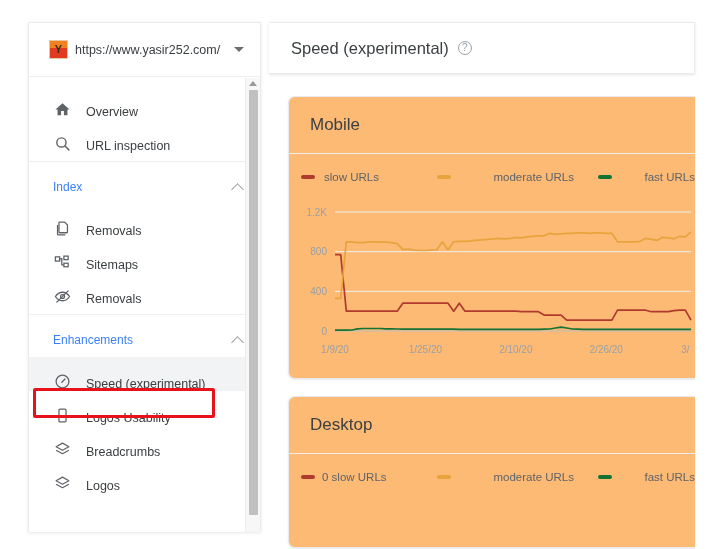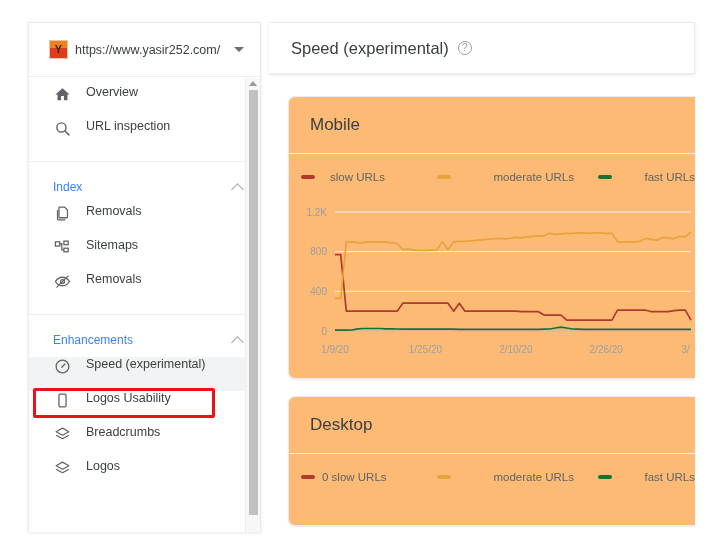--- a/index.html
+++ b/index.html
@@ -53,21 +53,21 @@
     padding: 0 18px 0 24px; font-size: 12px; color: #3b82f6;
   }
   .section-head .label { flex: 1 1 auto; }
   .chev-up {
     width: 9px; height: 9px; border-left: 1.6px solid #9aa0a6;
     border-top: 1.6px solid #9aa0a6; transform: rotate(45deg);
     margin-top: 4px;
   }
 
   .nav-item {
-    height: 34px; display: flex; align-items: flex-start;
+    height: 34px; display: flex; align-items: flex-end;
     padding-left: 24px; font-size: 12.5px; color: #3c4043;
     cursor: pointer;
   }
   .nav-item.selected { background: #f1f3f4; }
   .nav-item .ic {
     width: 19px; height: 19px; flex: 0 0 19px;
     display: flex; align-items: center; justify-content: center;
     margin-right: 14px;
   }
   .nav-item .ic svg { display: block; }
@@ -114,32 +114,32 @@
     text-align: center; cursor: pointer;
   }
 
   .card {
     background: #fdba74; border: 1px solid #e8eaed; border-right: none;
     border-radius: 7px 0 0 7px;
     box-shadow: 0 1px 2px rgba(60,64,67,0.12);
     margin-left: 19px; overflow: hidden;
   }
   #card-mobile { margin-top: 22px; height: 283px; }
-  #card-desktop { margin-top: 17px; height: 130px; }
+  #card-desktop { margin-top: 17px; height: 152px; }
 
   .card-title {
     height: 57px; display: flex; align-items: center;
     padding-left: 21px; font-size: 17px; color: #3c4043;
     border-bottom: 1px solid #ededed;
   }
 
   .legend { height: 46px; display: flex; align-items: center; padding-left: 12px; }
   .legend-item { display: flex; align-items: center; cursor: pointer; }
   .legend-swatch { width: 14px; height: 4px; border-radius: 2px; flex: 0 0 14px; }
-  .legend-label { font-size: 11.5px; color: #5f6368; margin-left: 15px; white-space: nowrap; }
+  .legend-label { font-size: 11.5px; color: #5f6368; margin-left: 9px; white-space: nowrap; }
 
   .chart-wrap { position: relative; padding-left: 4px; }
   svg.chart { display: block; }
   .ax-text { font-family: "Liberation Sans", sans-serif; font-size: 10px; fill: #9aa0a6; }
 </style>
 </head>
 <body>
 
 <div id="app">
 

